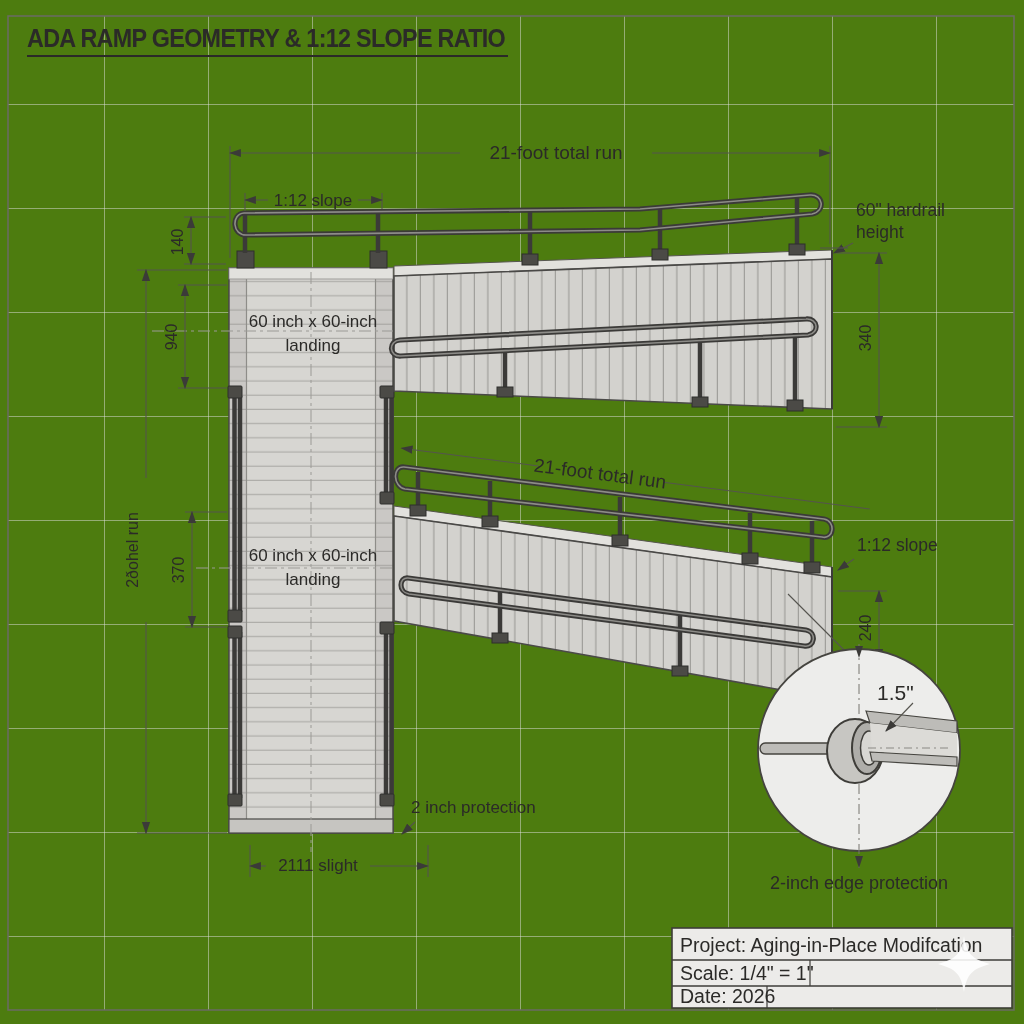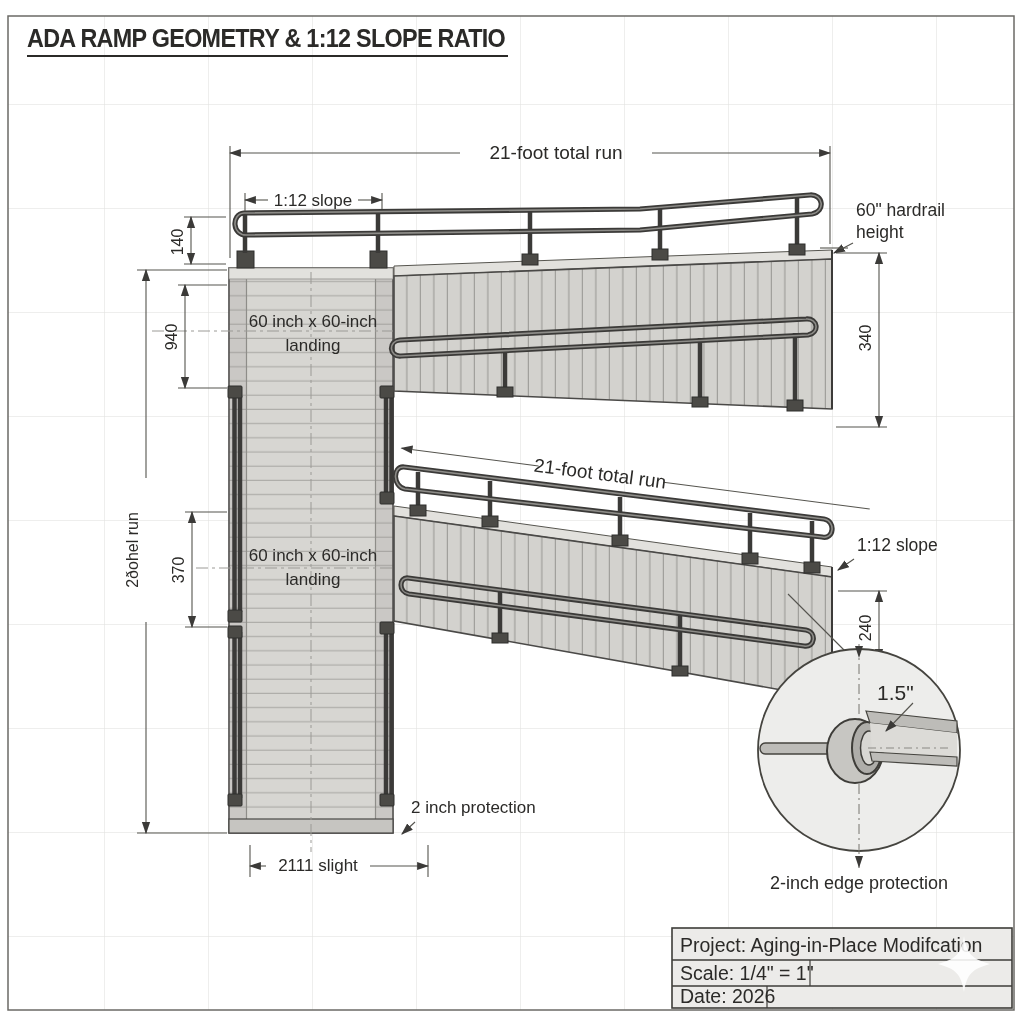--- a/index.html
+++ b/index.html
@@ -1,16 +1,16 @@
 <!DOCTYPE html>
 <html><head>
 <meta charset="utf-8">
 <style>
   html,body{margin:0;padding:0;background:#9a9a98;}
-  #sheet{position:relative;width:1024px;height:1024px;background:#ffffff;overflow:hidden;}
+  #sheet{position:relative;width:1024px;height:1024px;background:#4d7c0f;overflow:hidden;}
   svg{position:absolute;left:0;top:0;}
   text{font-family:"Liberation Sans",sans-serif;fill:#2b2a28;}
   .ttl{font-size:26.5px;font-weight:bold;letter-spacing:-0.8px;}
   .dim{font-size:17px;}
   .dimS{font-size:16px;}
   .big{font-size:19px;}
   .note{font-size:17.5px;}
   .blk{font-size:19.5px;}
   .dsz{font-size:21px;}
   .cap{font-size:18px;}

